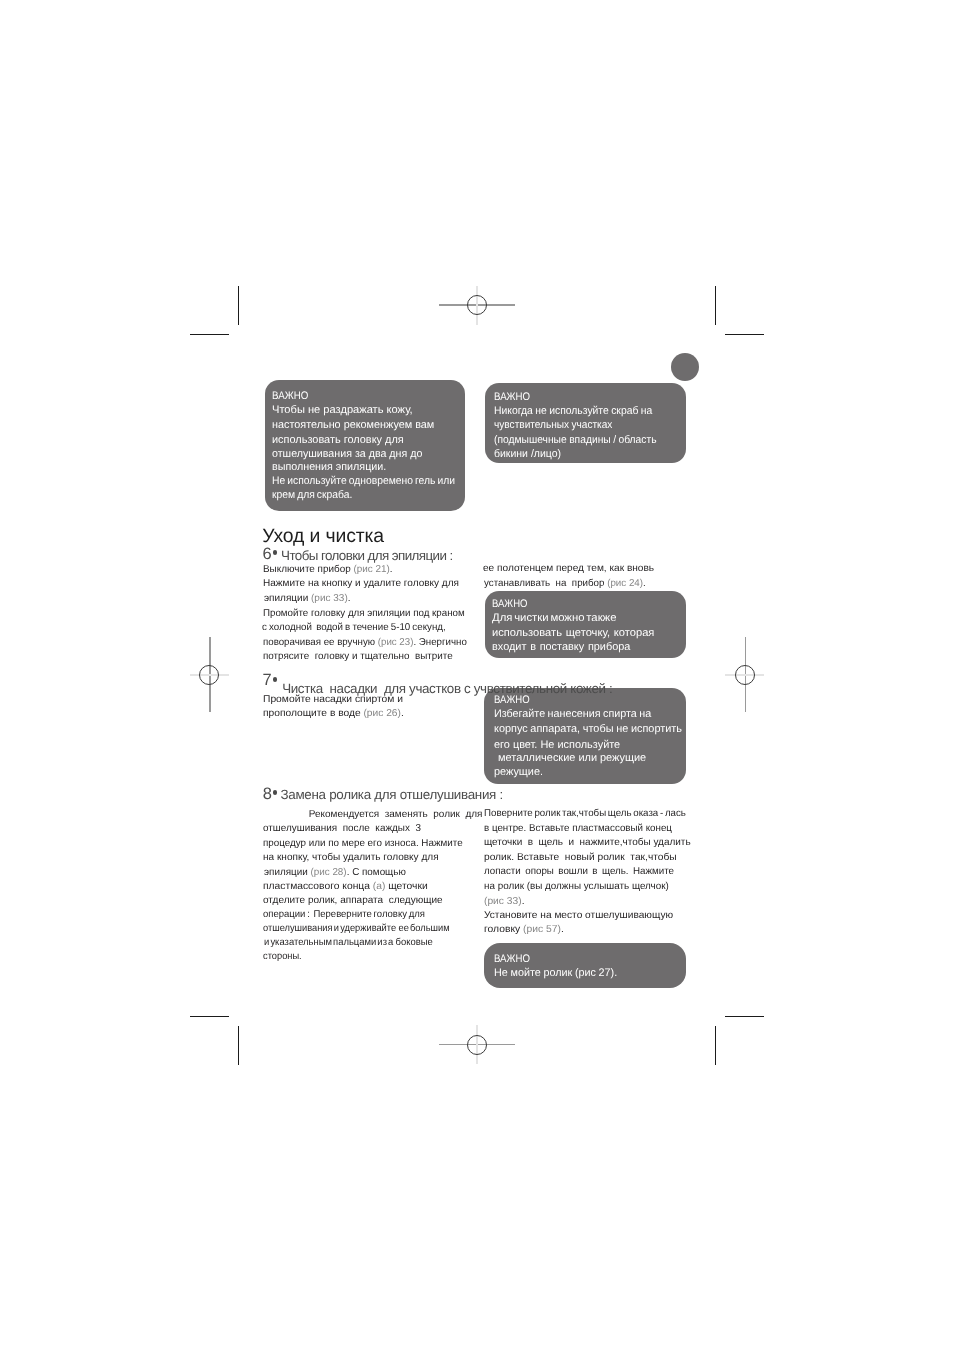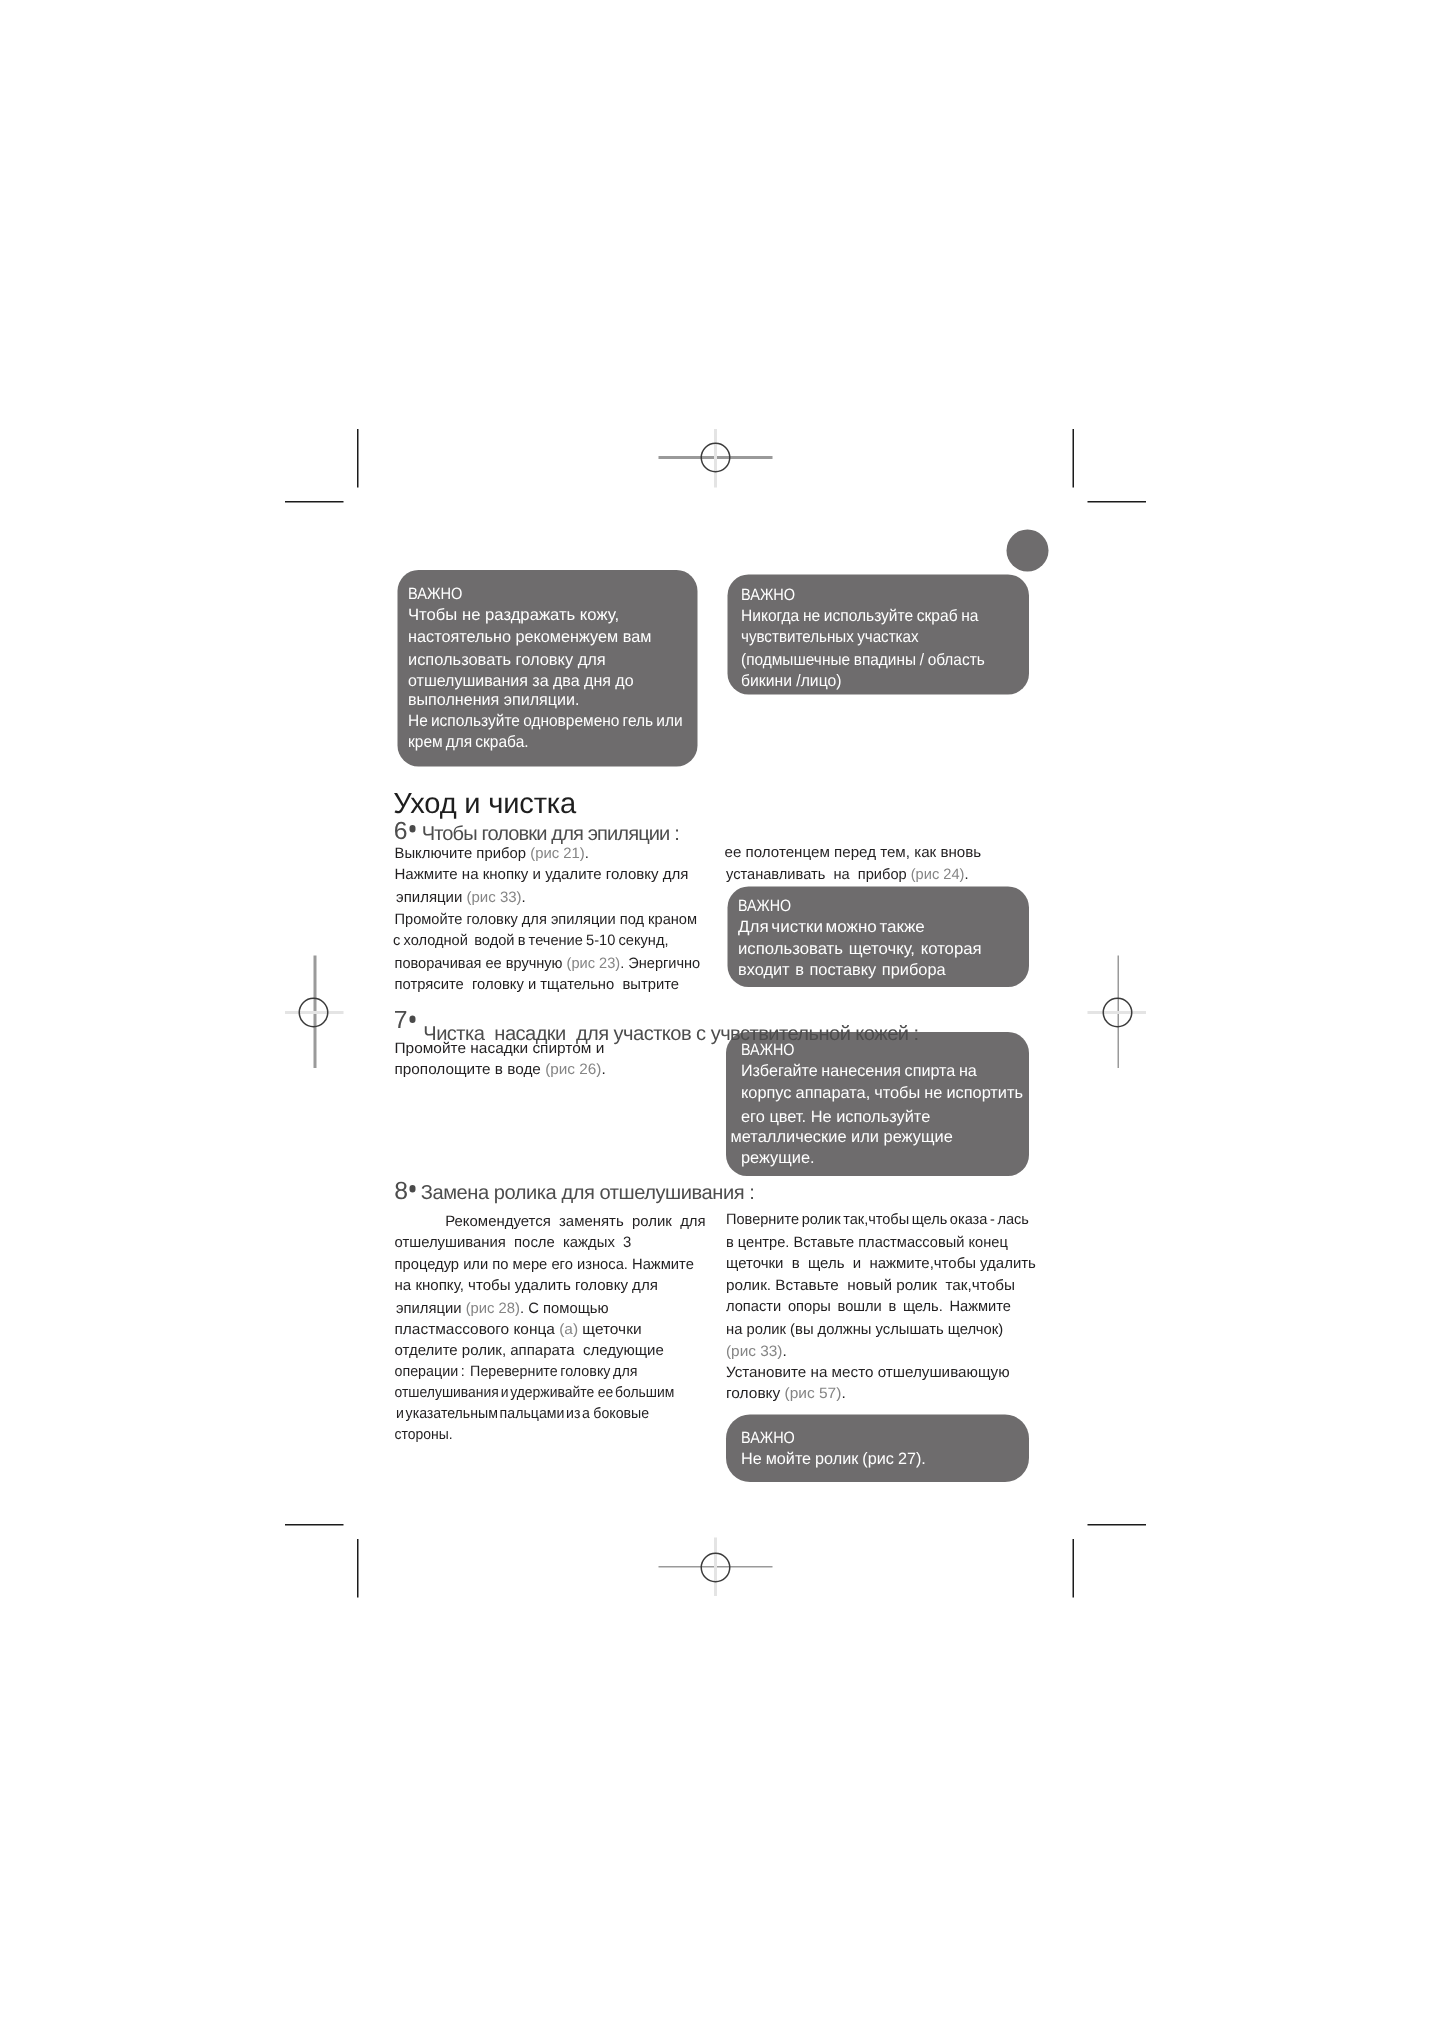--- a/index.html
+++ b/index.html
@@ -95,21 +95,21 @@
     <span class="ln" style="left:7.2px;top:6.8px;transform:scaleX(0.86407);word-spacing:0px;">ВАЖНО</span>
     <span class="ln" style="left:7.2px;top:21.3px;transform:scaleX(1.02972);word-spacing:-1.3px;">Для чистки можно также</span>
     <span class="ln" style="left:7.2px;top:35.8px;transform:scaleX(1.01391);word-spacing:0.7px;">использовать щеточку, которая</span>
     <span class="ln" style="left:7.2px;top:49.8px;transform:scaleX(0.99156);word-spacing:0.7px;">входит в поставку прибора</span>
   </div>
   <div class="note" style="left:484px;top:687.5px;width:201.8px;height:96.3px;border-radius:14px;">
     <span class="ln" style="left:9.8px;top:6.6px;transform:scaleX(0.86896);word-spacing:0px;">ВАЖНО</span>
     <span class="ln" style="left:9.8px;top:20.7px;transform:scaleX(0.97982);word-spacing:-0.6px;">Избегайте нанесения спирта на</span>
     <span class="ln" style="left:9.8px;top:35.4px;transform:scaleX(0.99061);word-spacing:-0.35px;">корпус аппарата, чтобы не испортить</span>
     <span class="ln" style="left:9.8px;top:51px;transform:scaleX(0.99285);word-spacing:0px;">его цвет. Не используйте</span>
-    <span class="ln" style="left:3px;top:64.1px;transform:scaleX(0.99474);word-spacing:0px;">металлические или режущие</span>
+    <span class="ln" style="left:14px;top:64.1px;transform:scaleX(0.99474);word-spacing:0px;">металлические или режущие</span>
     <span class="ln" style="left:9.8px;top:78.3px;transform:scaleX(0.99092);word-spacing:0px;">режущие.</span>
   </div>
   <div class="note" style="left:484.3px;top:943px;width:201.5px;height:44.5px;border-radius:16px;">
     <span class="ln" style="left:9.4px;top:10.1px;transform:scaleX(0.87628);word-spacing:0px;">ВАЖНО</span>
     <span class="ln" style="left:9.4px;top:24.1px;transform:scaleX(0.98167);word-spacing:-0.35px;">Не мойте ролик (рис 27).</span>
   </div>
 
   <div class="h1" style="left:262.2px;top:525.4px;letter-spacing:-0.12px;">Уход и чистка</div>
 
   <div class="h2" style="left:0;top:0;">
@@ -141,21 +141,21 @@
   </div>
   <div class="body-col" style="left:483.3px;top:563.4px;">
     <span class="ln" style="left:0px;top:0px;transform:scaleX(1.00935);word-spacing:0px;"><span>ее полотенцем перед тем, как вновь</span></span>
     <span class="ln" style="left:1.2px;top:14.7px;transform:scaleX(0.97566);word-spacing:0px;"><span>устанавливать  на  прибор </span><span class="ref">(рис 24)</span><span>.</span></span>
   </div>
   <div class="body-col" style="left:263px;top:693.9px;">
     <span class="ln" style="left:0px;top:0px;transform:scaleX(1.02879);word-spacing:0px;"><span>Промойте насадки спиртом и</span></span>
     <span class="ln" style="left:0.3px;top:14.4px;transform:scaleX(1.02226);word-spacing:0px;"><span>прополощите в воде </span><span class="ref">(рис 26)</span><span>.</span></span>
   </div>
   <div class="body-col" style="left:263.3px;top:808.8px;">
-    <span class="ln" style="left:0px;top:0px;transform:scaleX(0.99538);word-spacing:0px;padding-left:34px;"><span>Рекомендуется  заменять  ролик  для</span></span>
+    <span class="ln" style="left:12px;top:0px;transform:scaleX(0.99538);word-spacing:0px;padding-left:34px;"><span>Рекомендуется  заменять  ролик  для</span></span>
     <span class="ln" style="left:0px;top:14.5px;transform:scaleX(0.99075);word-spacing:0px;"><span>отшелушивания  после  каждых  3</span></span>
     <span class="ln" style="left:0px;top:29px;transform:scaleX(0.98272);word-spacing:0px;"><span>процедур или по мере его износа. Нажмите</span></span>
     <span class="ln" style="left:0px;top:43.3px;transform:scaleX(1.00504);word-spacing:0px;"><span>на кнопку, чтобы удалить головку для</span></span>
     <span class="ln" style="left:1.2px;top:57.9px;transform:scaleX(0.98697);word-spacing:0px;"><span>эпиляции </span><span class="ref">(рис 28)</span><span>. С помощью</span></span>
     <span class="ln" style="left:0px;top:71.9px;transform:scaleX(1.02927);word-spacing:0px;"><span>пластмассового конца </span><span class="ref">(a)</span><span> щеточки</span></span>
     <span class="ln" style="left:0px;top:86px;transform:scaleX(1.0005);word-spacing:0px;"><span>отделите ролик, аппарата  следующие</span></span>
     <span class="ln" style="left:0px;top:100.2px;transform:scaleX(0.95163);word-spacing:-0.9px;"><span>операции :  Переверните головку для</span></span>
     <span class="ln" style="left:0px;top:114.1px;transform:scaleX(0.92886);word-spacing:-1.5px;"><span>отшелушивания и удерживайте  ее большим</span></span>
     <span class="ln" style="left:0.4px;top:128.3px;transform:scaleX(0.9432);word-spacing:-1.6px;"><span>и указательным пальцами из а  боковые</span></span>
     <span class="ln" style="left:0px;top:142.2px;transform:scaleX(0.92938);word-spacing:0px;"><span>стороны.</span></span>

